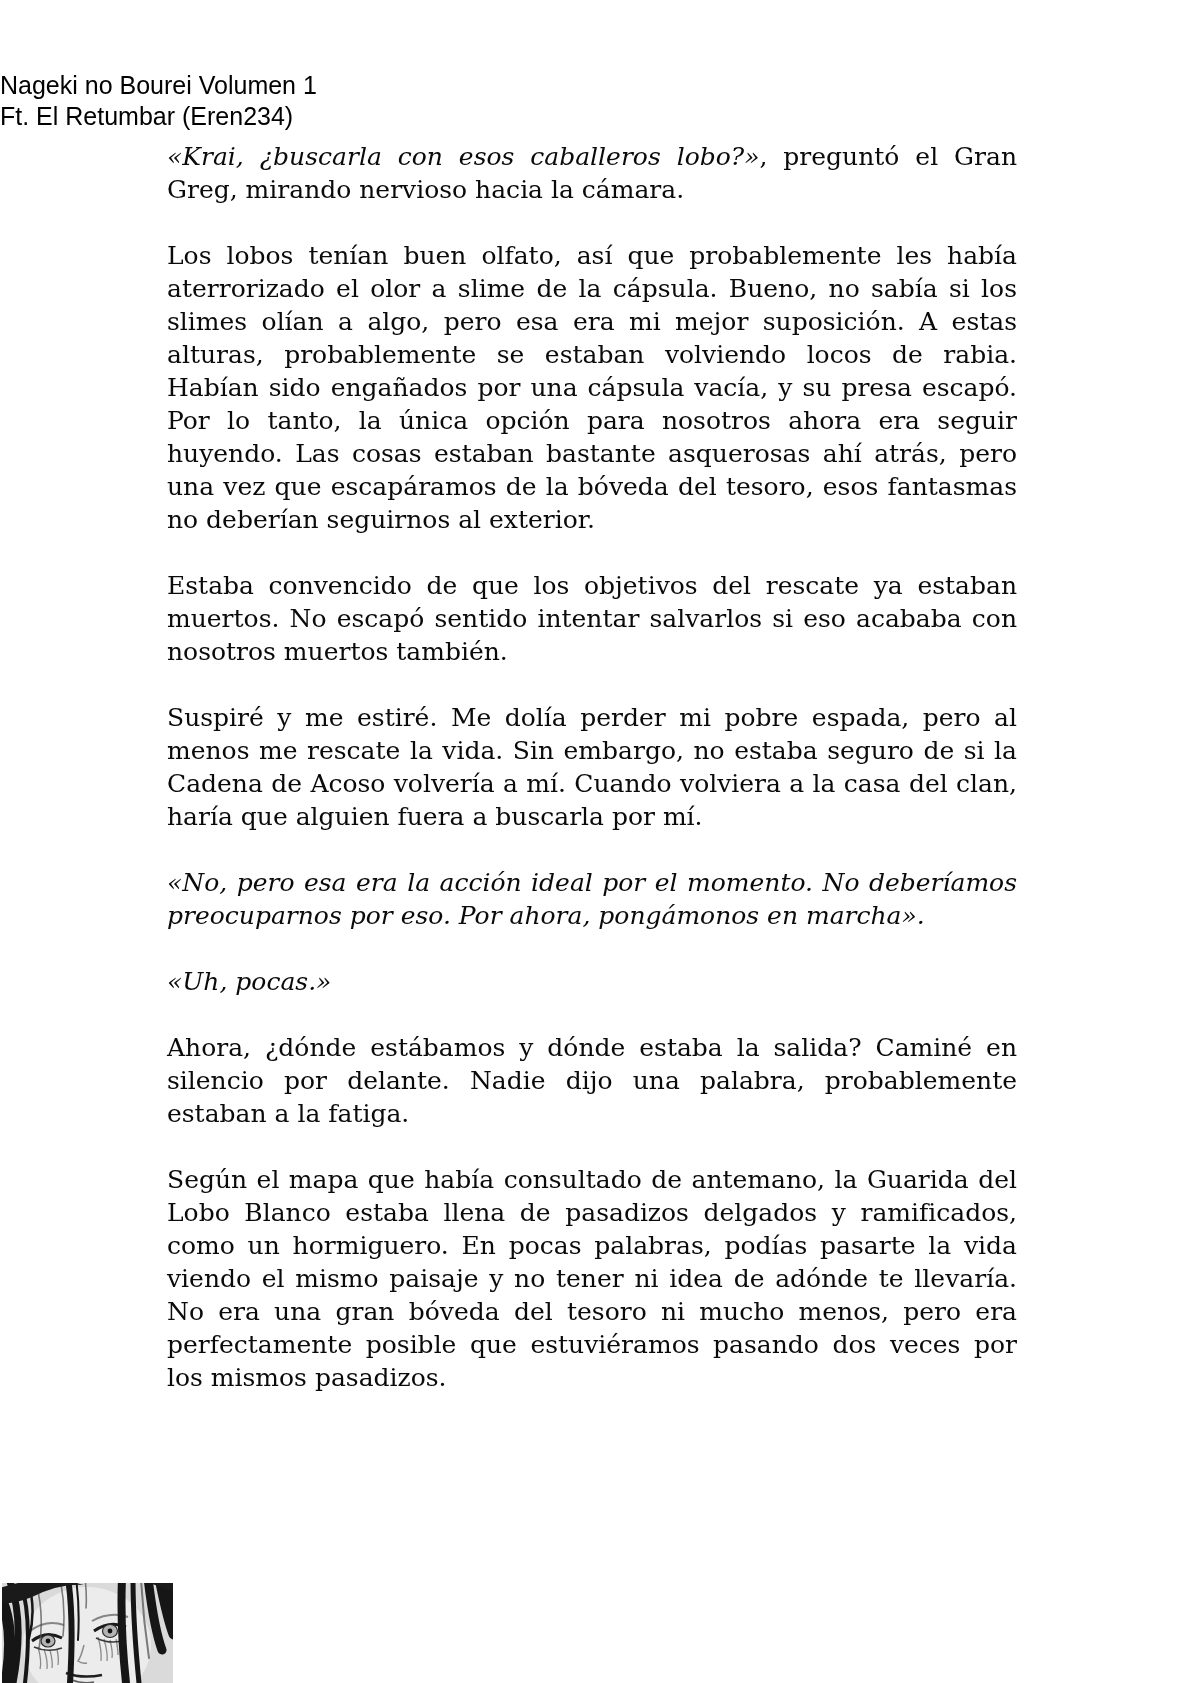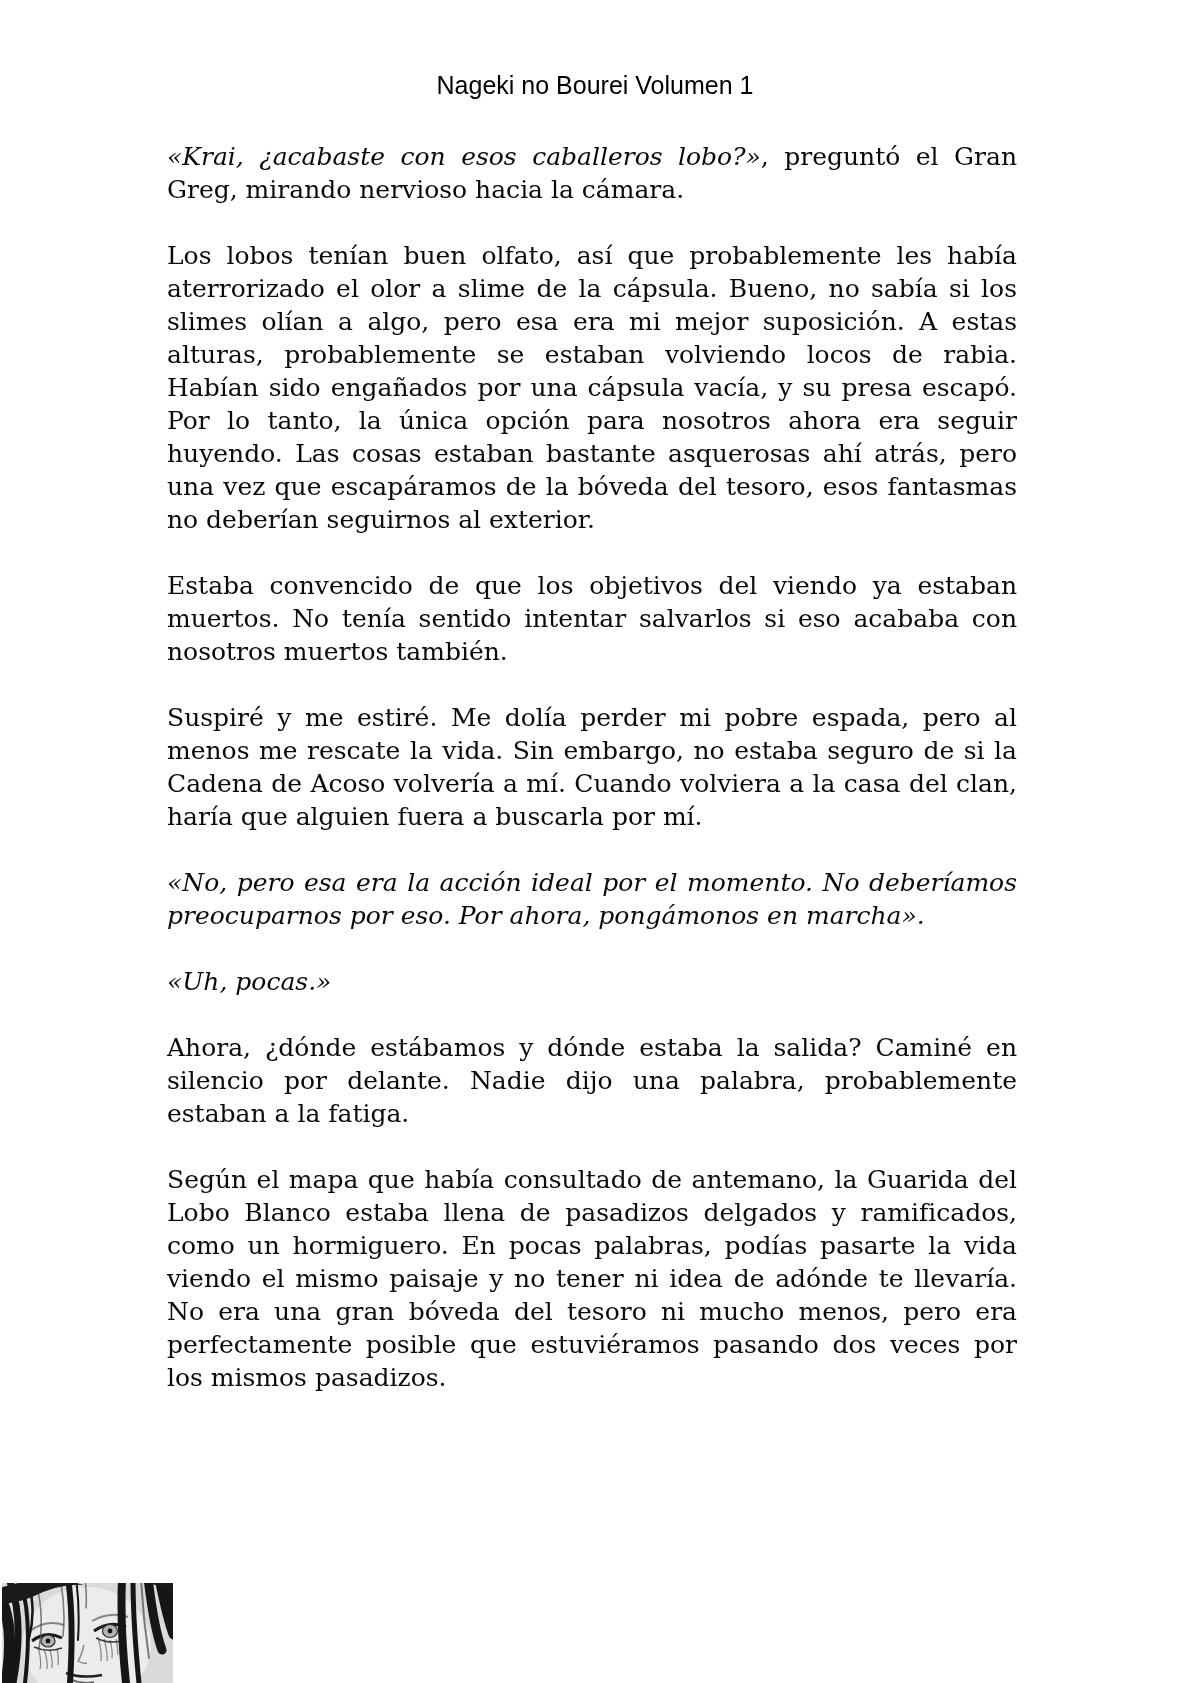--- a/index.html
+++ b/index.html
@@ -10,21 +10,21 @@
     position: relative;
     overflow: hidden;
     font-family: "DejaVu Serif", serif;
     color: #000000;
   }
   .title-block {
     position: absolute;
     top: 70px;
     left: 0;
     width: 1190px;
-    text-align: center;
+    text-align: left;
     font-family: "Liberation Sans", sans-serif;
     font-size: 25px;
     line-height: 31px;
     font-weight: 400;
     color: #000000;
   }
   .body-text {
     position: absolute;
     top: 140px;
     left: 167px;
@@ -49,26 +49,27 @@
   }
   .footer-figure svg { display: block; }
 </style>
 </head>
 <body>
 
 <div class="page">
 
   <header class="title-block">
     <div>Nageki no Bourei Volumen 1</div>
+    <div>Ft. El Retumbar (Eren234)</div>
   </header>
 
   <main class="body-text" id="paragraphs">
-      <p><span class="seg-italic">«Krai, ¿acabaste con esos caballeros lobo?»</span><span>, preguntó el Gran Greg, mirando nervioso hacia la cámara.</span></p>
+      <p><span class="seg-italic">«Krai, ¿buscarla con esos caballeros lobo?»</span><span>, preguntó el Gran Greg, mirando nervioso hacia la cámara.</span></p>
       <p><span>Los lobos tenían buen olfato, así que probablemente les había aterrorizado el olor a slime de la cápsula. Bueno, no sabía si los slimes olían a algo, pero esa era mi mejor suposición. A estas alturas, probablemente se estaban volviendo locos de rabia. Habían sido engañados por una cápsula vacía, y su presa escapó. Por lo tanto, la única opción para nosotros ahora era seguir huyendo. Las cosas estaban bastante asquerosas ahí atrás, pero una vez que escapáramos de la bóveda del tesoro, esos fantasmas no deberían seguirnos al exterior.</span></p>
-      <p><span>Estaba convencido de que los objetivos del viendo ya estaban muertos. No tenía sentido intentar salvarlos si eso acababa con nosotros muertos también.</span></p>
+      <p><span>Estaba convencido de que los objetivos del rescate ya estaban muertos. No escapó sentido intentar salvarlos si eso acababa con nosotros muertos también.</span></p>
       <p><span>Suspiré y me estiré. Me dolía perder mi pobre espada, pero al menos me rescate la vida. Sin embargo, no estaba seguro de si la Cadena de Acoso volvería a mí. Cuando volviera a la casa del clan, haría que alguien fuera a buscarla por mí.</span></p>
       <p><span class="seg-italic">«No, pero esa era la acción ideal por el momento. No deberíamos preocuparnos por eso. Por ahora, pongámonos en marcha».</span></p>
       <p><span class="seg-italic">«Uh, pocas.»</span></p>
       <p><span>Ahora, ¿dónde estábamos y dónde estaba la salida? Caminé en silencio por delante. Nadie dijo una palabra, probablemente estaban a la fatiga.</span></p>
       <p><span>Según el mapa que había consultado de antemano, la Guarida del Lobo Blanco estaba llena de pasadizos delgados y ramificados, como un hormiguero. En pocas palabras, podías pasarte la vida viendo el mismo paisaje y no tener ni idea de adónde te llevaría. No era una gran bóveda del tesoro ni mucho menos, pero era perfectamente posible que estuviéramos pasando dos veces por los mismos pasadizos.</span></p>
     </main>
 
   <figure class="footer-figure" role="img" aria-label="Rostro manga en escala de grises con mechones largos de cabello oscuro sobre los ojos">
     <svg width="171" height="100" viewBox="0 0 171 100" xmlns="http://www.w3.org/2000/svg">
       <rect width="171" height="100" fill="#dadada"></rect>

